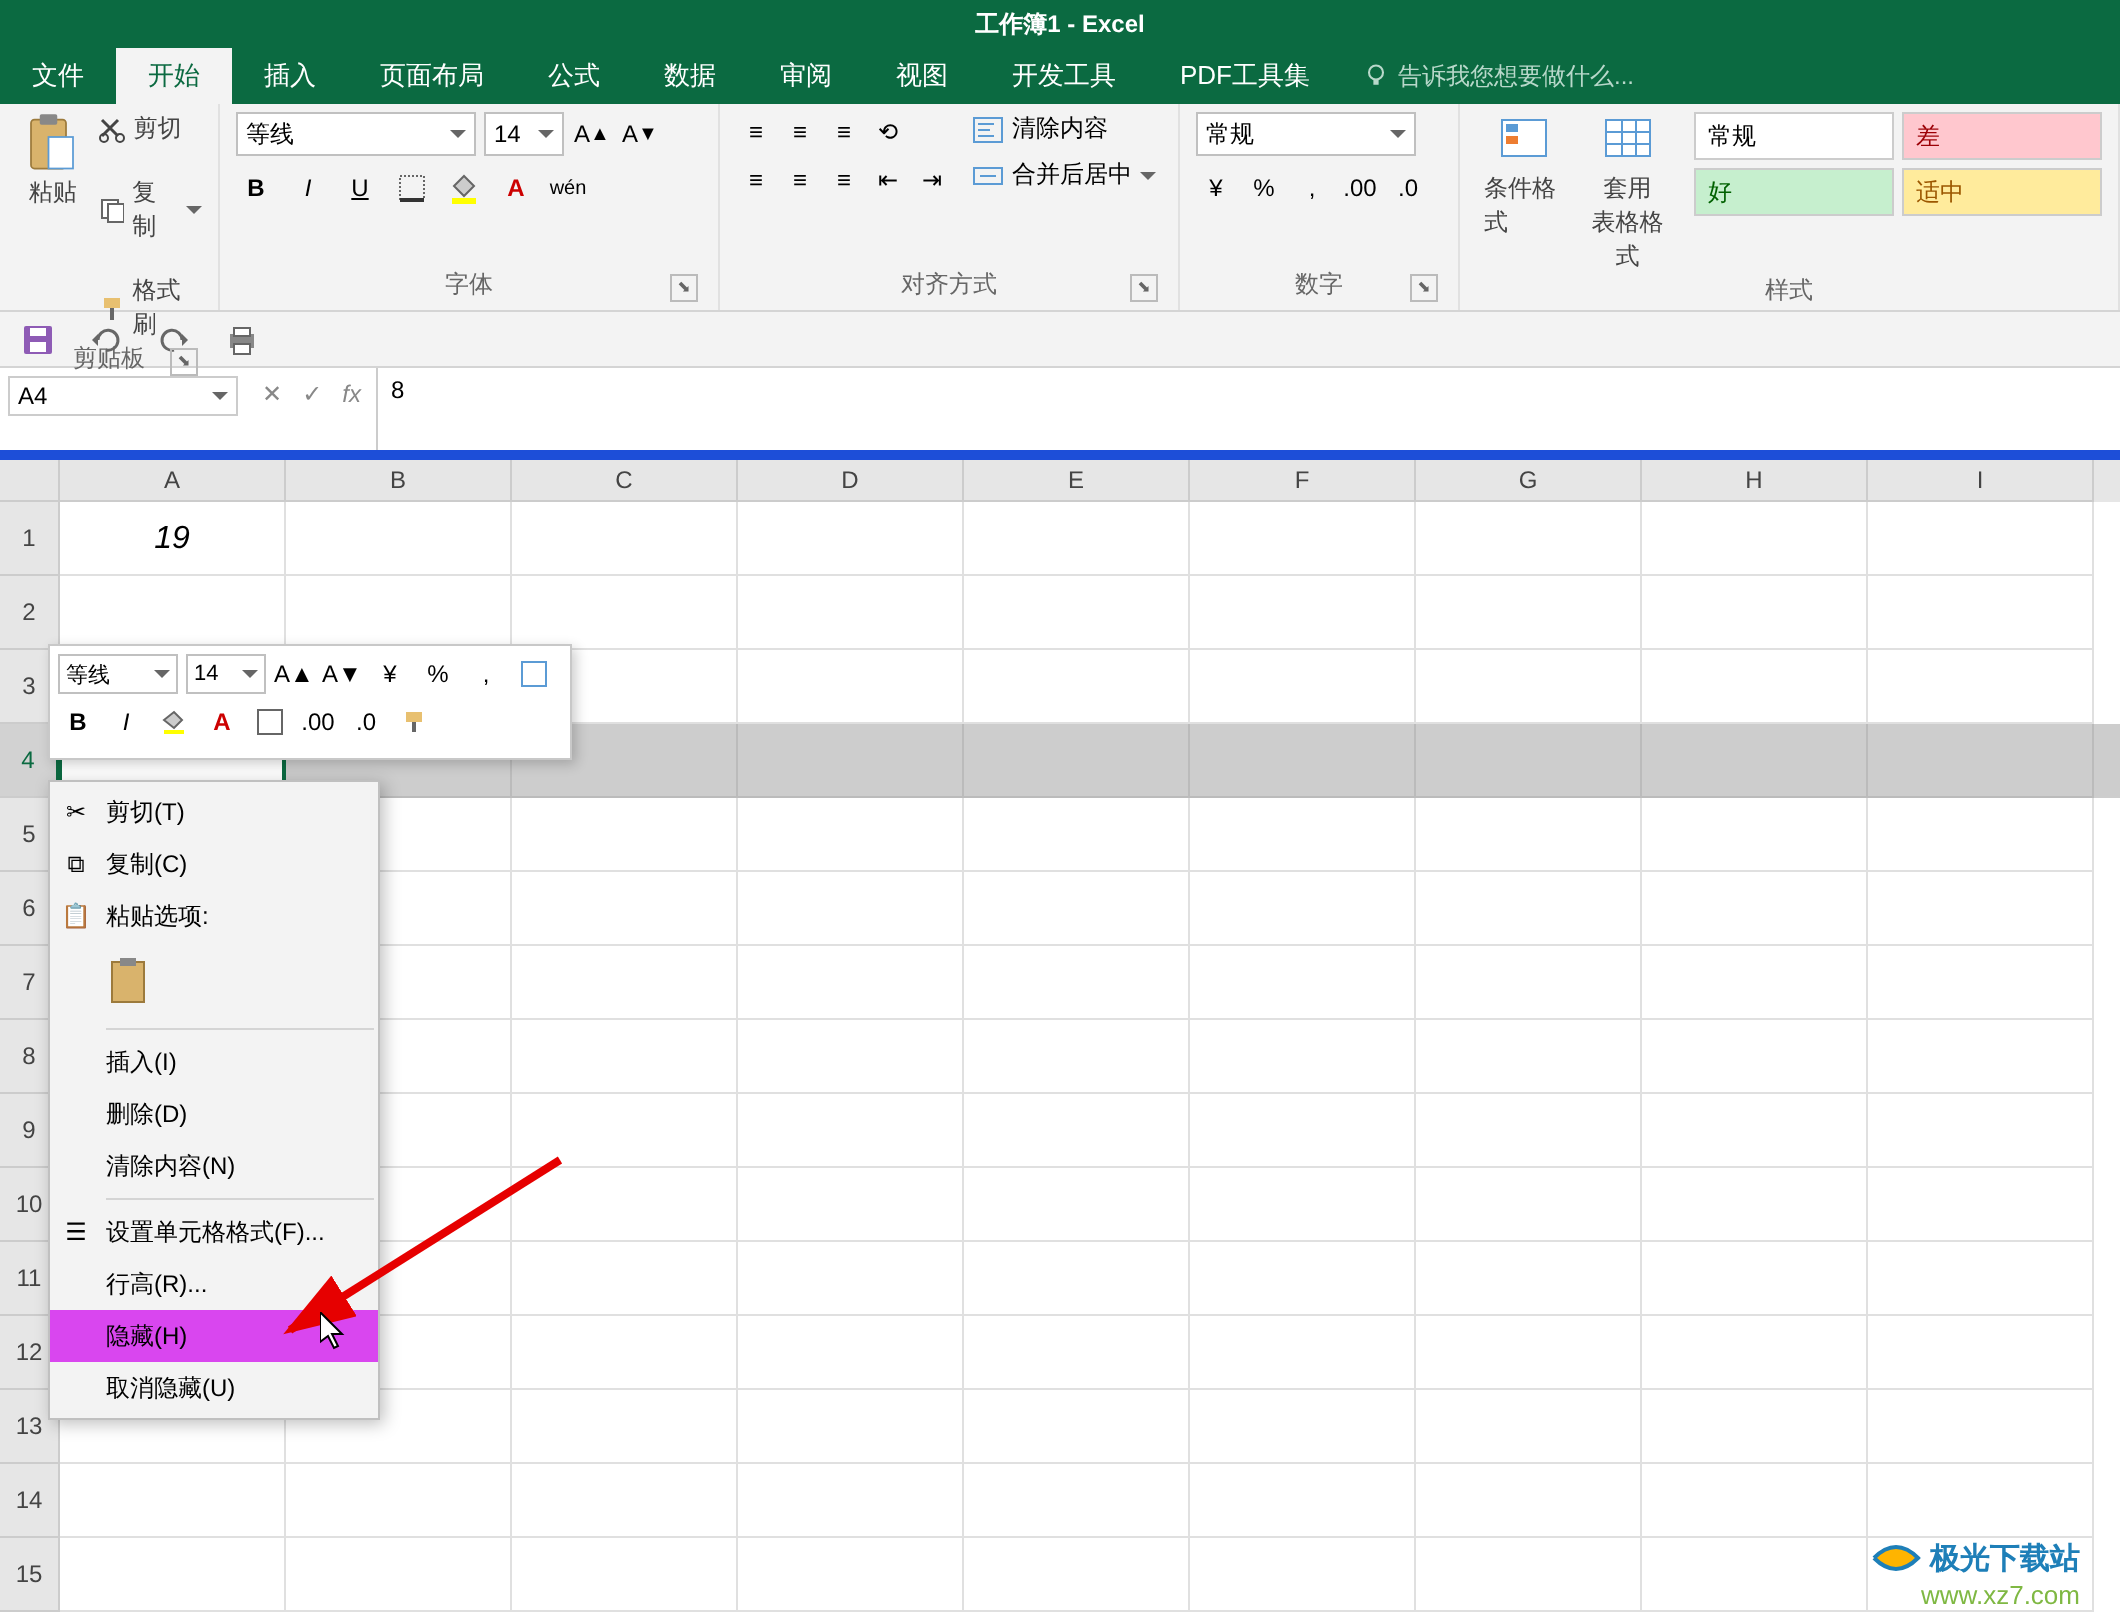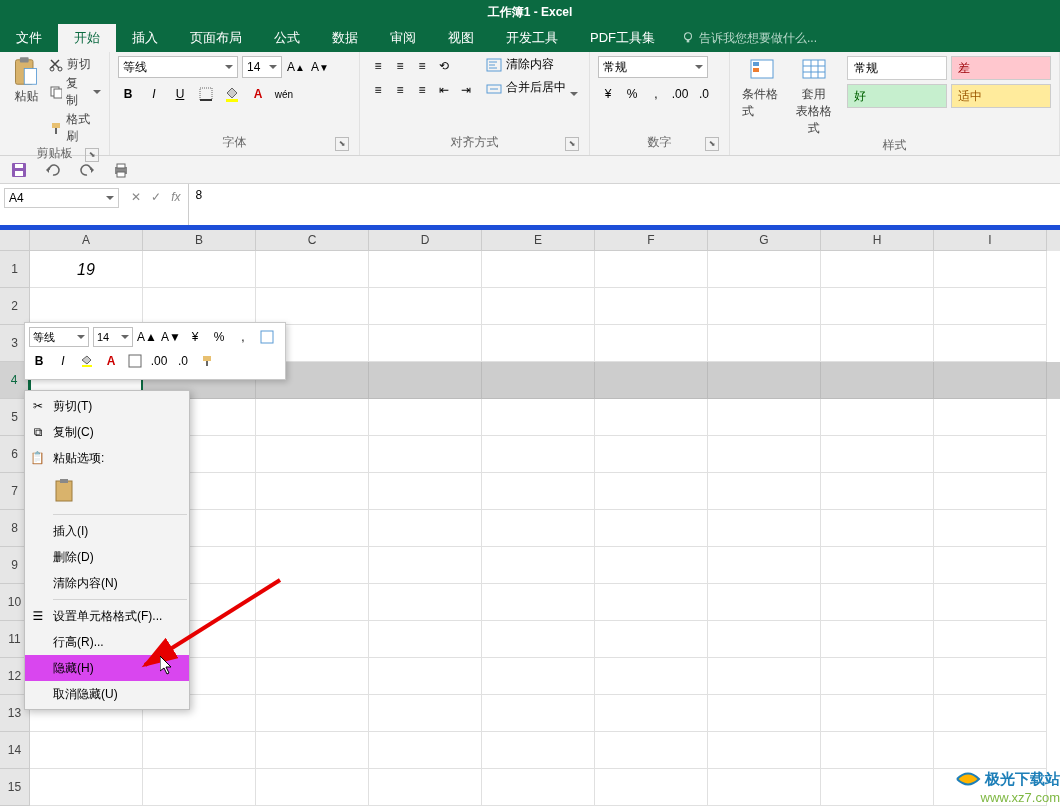--- a/index.html
+++ b/index.html
@@ -18,21 +18,21 @@
 
 .ribbon { background: #f3f3f3; height: 104px; display: flex; border-bottom: 1px solid #d4d4d4; }
 .group { border-right: 1px solid #e1e1e1; padding: 4px 8px 2px; display: flex; flex-direction: column; position: relative; }
 .group-content { flex: 1; display: flex; align-items: flex-start; }
 .group-label { text-align: center; font-size: 12px; color: #666; padding-bottom: 2px; position: relative; }
 .group-launcher { position: absolute; right: 2px; bottom: 2px; width: 14px; height: 14px; border: 1px solid #bbb; font-size: 8px; text-align: center; line-height: 12px; color: #666; }
 
 .paste-big { display: flex; flex-direction: column; align-items: center; width: 38px; margin-right: 4px; cursor: pointer; }
 .paste-big svg { width: 28px; height: 32px; }
 .paste-big span { font-size: 12px; color: #444; }
-.clip-btns { display: flex; flex-direction: column; gap: 2px; font-size: 12px; color: #444; }
+.clip-btns { display: flex; flex-direction: column; gap: 15px; font-size: 12px; color: #444; }
 .clip-btns div { display: flex; align-items: center; gap: 4px; cursor: pointer; }
 
 .font-row1 { display: flex; align-items: center; gap: 4px; margin-bottom: 6px; }
 .font-combo { background: #fff; border: 1px solid #c0c0c0; height: 22px; font-size: 12px; padding: 0 4px; display: flex; align-items: center; }
 .font-name { width: 120px; }
 .font-size { width: 40px; }
 .dropdown-arrow { border-left: 4px solid transparent; border-right: 4px solid transparent; border-top: 4px solid #666; margin-left: auto; }
 .btn-sm { width: 20px; height: 20px; display: flex; align-items: center; justify-content: center; font-size: 12px; cursor: pointer; }
 .font-row2 { display: flex; align-items: center; gap: 6px; }
 
@@ -90,21 +90,21 @@
 .menu-icon { position: absolute; left: 5px; width: 16px; height: 16px; display: flex; align-items: center; justify-content: center; }
 .menu-sep { height: 1px; background: #d4d4d4; margin: 3px 2px 3px 28px; }
 .menu-sub { height: 40px; padding-left: 28px; display: flex; align-items: center; }
 
 
 .arrow-annotation { position: absolute; pointer-events: none; }
 
 .cursor-img { position: absolute; pointer-events: none; }
 
 
-.watermark { position: absolute; right: 0; bottom: 6px; text-align: right; }
+.watermark { position: absolute; right: 20px; bottom: 6px; text-align: right; }
 .watermark .logo { font-size: 15px; color: #1e7fb8; font-weight: bold; display: flex; align-items: center; justify-content: flex-end; gap: 4px; }
 .watermark .url { font-size: 13px; color: #7fb843; }
 </style>
 </head>
 <body>
 
 <div class="title-bar">
   <span>工作簿1 - Excel</span>
 </div>
 
@@ -228,21 +228,21 @@
         </div>
       </div>
       <div style="margin-left:10px;display:flex;flex-direction:column;gap:6px">
         <div style="display:flex;align-items:center;gap:4px;font-size:12px">
             <svg width="16" height="14">
               <rect x="1" y="1" width="14" height="12" fill="none" stroke="#5b9bd5"></rect>
               <path d="M3 4 h8 M3 7 h6 M3 10 h8" stroke="#5b9bd5"></path>
             </svg>
             <span>清除内容</span>
           </div>
-        <div style="display:flex;align-items:flex-end;gap:4px;font-size:12px">
+        <div style="display:flex;align-items:center;gap:4px;font-size:12px">
             <svg width="16" height="14">
               <rect x="1" y="3" width="14" height="8" fill="none" stroke="#5b9bd5"></rect>
               <path d="M4 7 h8" stroke="#5b9bd5"></path>
             </svg>
             <span>合并后居中</span>
             <span class="dropdown-arrow"></span>
           </div>
       </div>
     </div>
     <div class="group-label"><span>对齐方式</span><span class="group-launcher">⬊</span></div>

